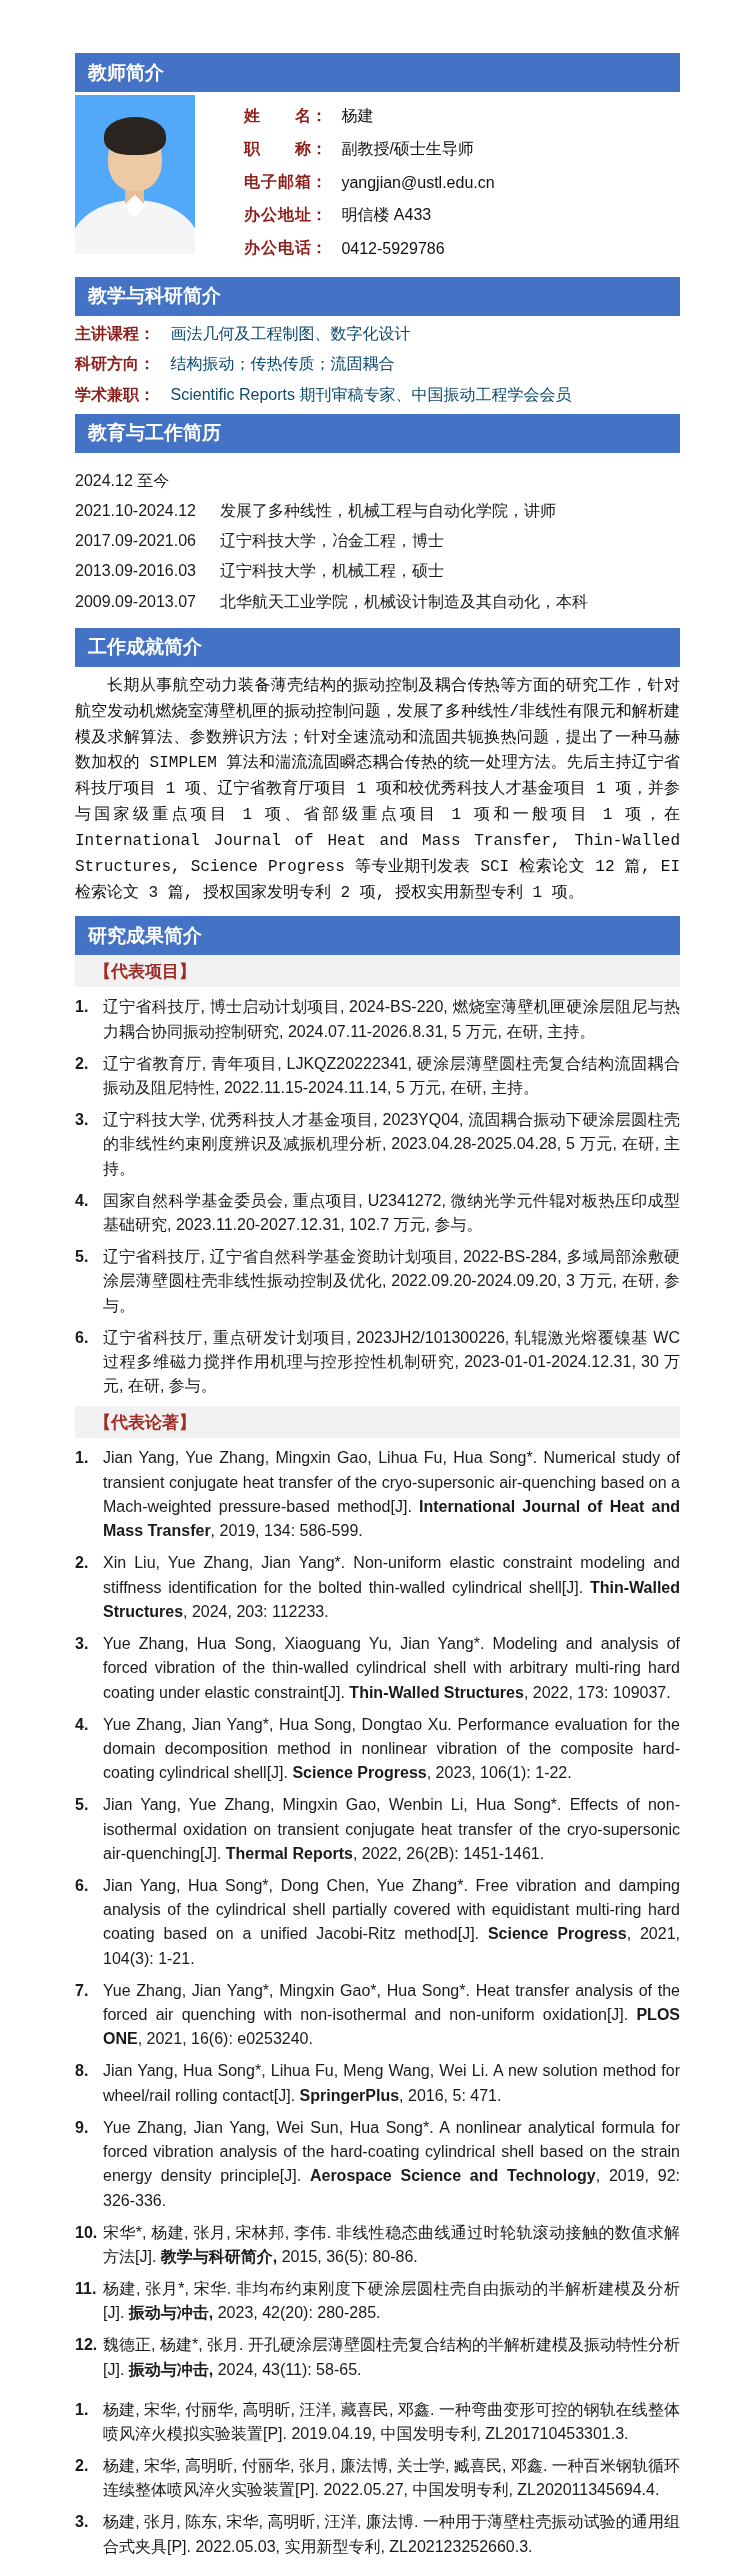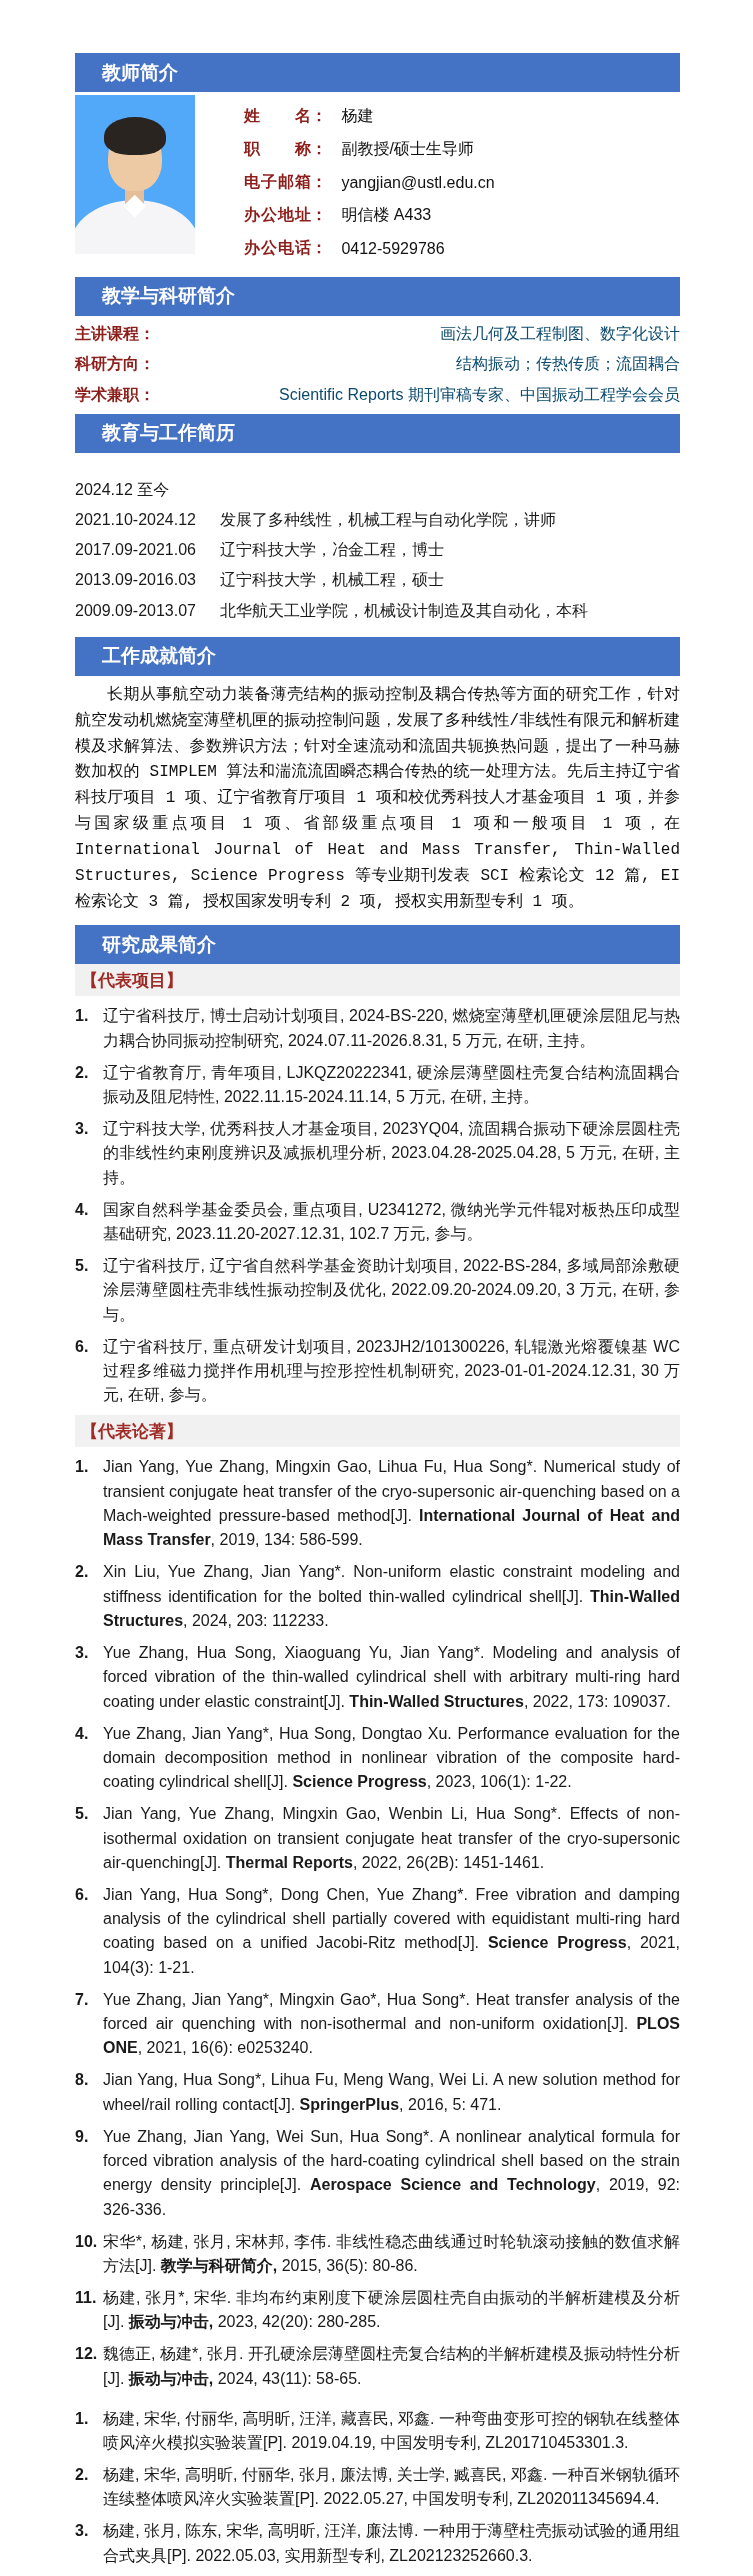--- a/index.html
+++ b/index.html
@@ -1,46 +1,46 @@
 <!DOCTYPE html>
 <html lang="zh" style="font-size:8.2px"><head>
 <meta charset="utf-8">
 <style>
   html,body{margin:0;padding:0;background:#ffffff;}
   body{font-family:"Liberation Sans","DejaVu Sans",sans-serif;color:#1a1a1a;}
   .page{width:754px;min-height:2708px;background:#fff;box-sizing:border-box;padding-top:53px;}
   .content{width:605px;margin-left:75px;}
   .sec-bar{height:39px;background:#4472C4;color:#ffffff;display:flex;align-items:center;
-           padding-left:27px;box-sizing:border-box;font-size:19px;font-weight:bold;}
-  .band{height:32px;background:#F1F1F1;display:flex;align-items:center;padding-left:6px;
+           padding-left:13px;box-sizing:border-box;font-size:19px;font-weight:bold;}
+  .band{height:32px;background:#F1F1F1;display:flex;align-items:center;padding-left:19px;
         box-sizing:border-box;font-size:17px;font-weight:bold;color:#9E2B25;}
   
   .profile-body{display:flex;margin-top:3.1px;margin-bottom:11.3px;gap:17px;}
   .photo{width:120px;height:159px;background:#52A8F9;position:relative;overflow:hidden;flex:none;}
   .photo .hair{position:absolute;left:29px;top:21.6px;width:62px;height:38px;background:#2a2421;
                border-radius:58% 58% 46% 46%;}
   .photo .face{position:absolute;left:33px;top:30px;width:54px;height:66px;background:#eecaa4;
                border-radius:50% 50% 44% 44%;}
   .photo .neck{position:absolute;left:50px;top:91px;width:18.5px;height:17.5px;background:#e5bd96;}
   .photo .shirt{position:absolute;left:-5.2px;top:105px;width:130px;height:62px;background:#f5f5f7;
                 border-radius:60% 60% 0 0/90% 90% 0 0;}
   .photo .collar{position:absolute;left:52px;top:103px;width:15.5px;height:15.5px;background:#ffffff;
                  transform:rotate(45deg);}
   .info{margin-left:32px;padding-top:5.2px;}
   .info-row{display:flex;align-items:center;height:33px;font-size:16px;}
   .info-label{width:67px;color:#8C1F1B;font-weight:bold;text-align:justify;text-align-last:justify;}
   .info-colon{color:#8C1F1B;font-weight:bold;}
   .info-value{margin-left:14.4px;color:#111;}
   
   .kv-rows{padding-top:6.2px;margin-bottom:5.2px;}
-  .kv-row{display:flex;font-size:16px;line-height:24px;margin-bottom:6.7px;justify-content:space-between;}
+  .kv-row{display:flex;font-size:16px;line-height:24px;margin-bottom:6.7px;}
   .kv-label{color:#8C1F1B;font-weight:bold;white-space:nowrap;margin-right:15.5px;}
   .kv-value{color:#0c4a6e;}
   
-  .edu-rows{padding-top:25px;margin-bottom:14px;}
+  .edu-rows{padding-top:16px;margin-bottom:14px;}
   .edu-row{display:flex;font-size:16px;line-height:24px;margin-bottom:6.2px;}
   .edu-period{width:145px;flex:none;}
   .edu-detail{flex:1;}
   
   .para{font-size:16px;line-height:1.62;text-align:justify;text-indent:2em;
         margin:7.2px 0 9.3px 0;color:#111;font-family:Liberation Mono, monospace;}
   
   .olist{padding-top:8.2px;margin-bottom:3.1px;}
   .oitem{display:flex;font-size:16px;line-height:1.52;margin-bottom:7.7px;}
   .num{width:28px;flex:none;font-weight:bold;}

